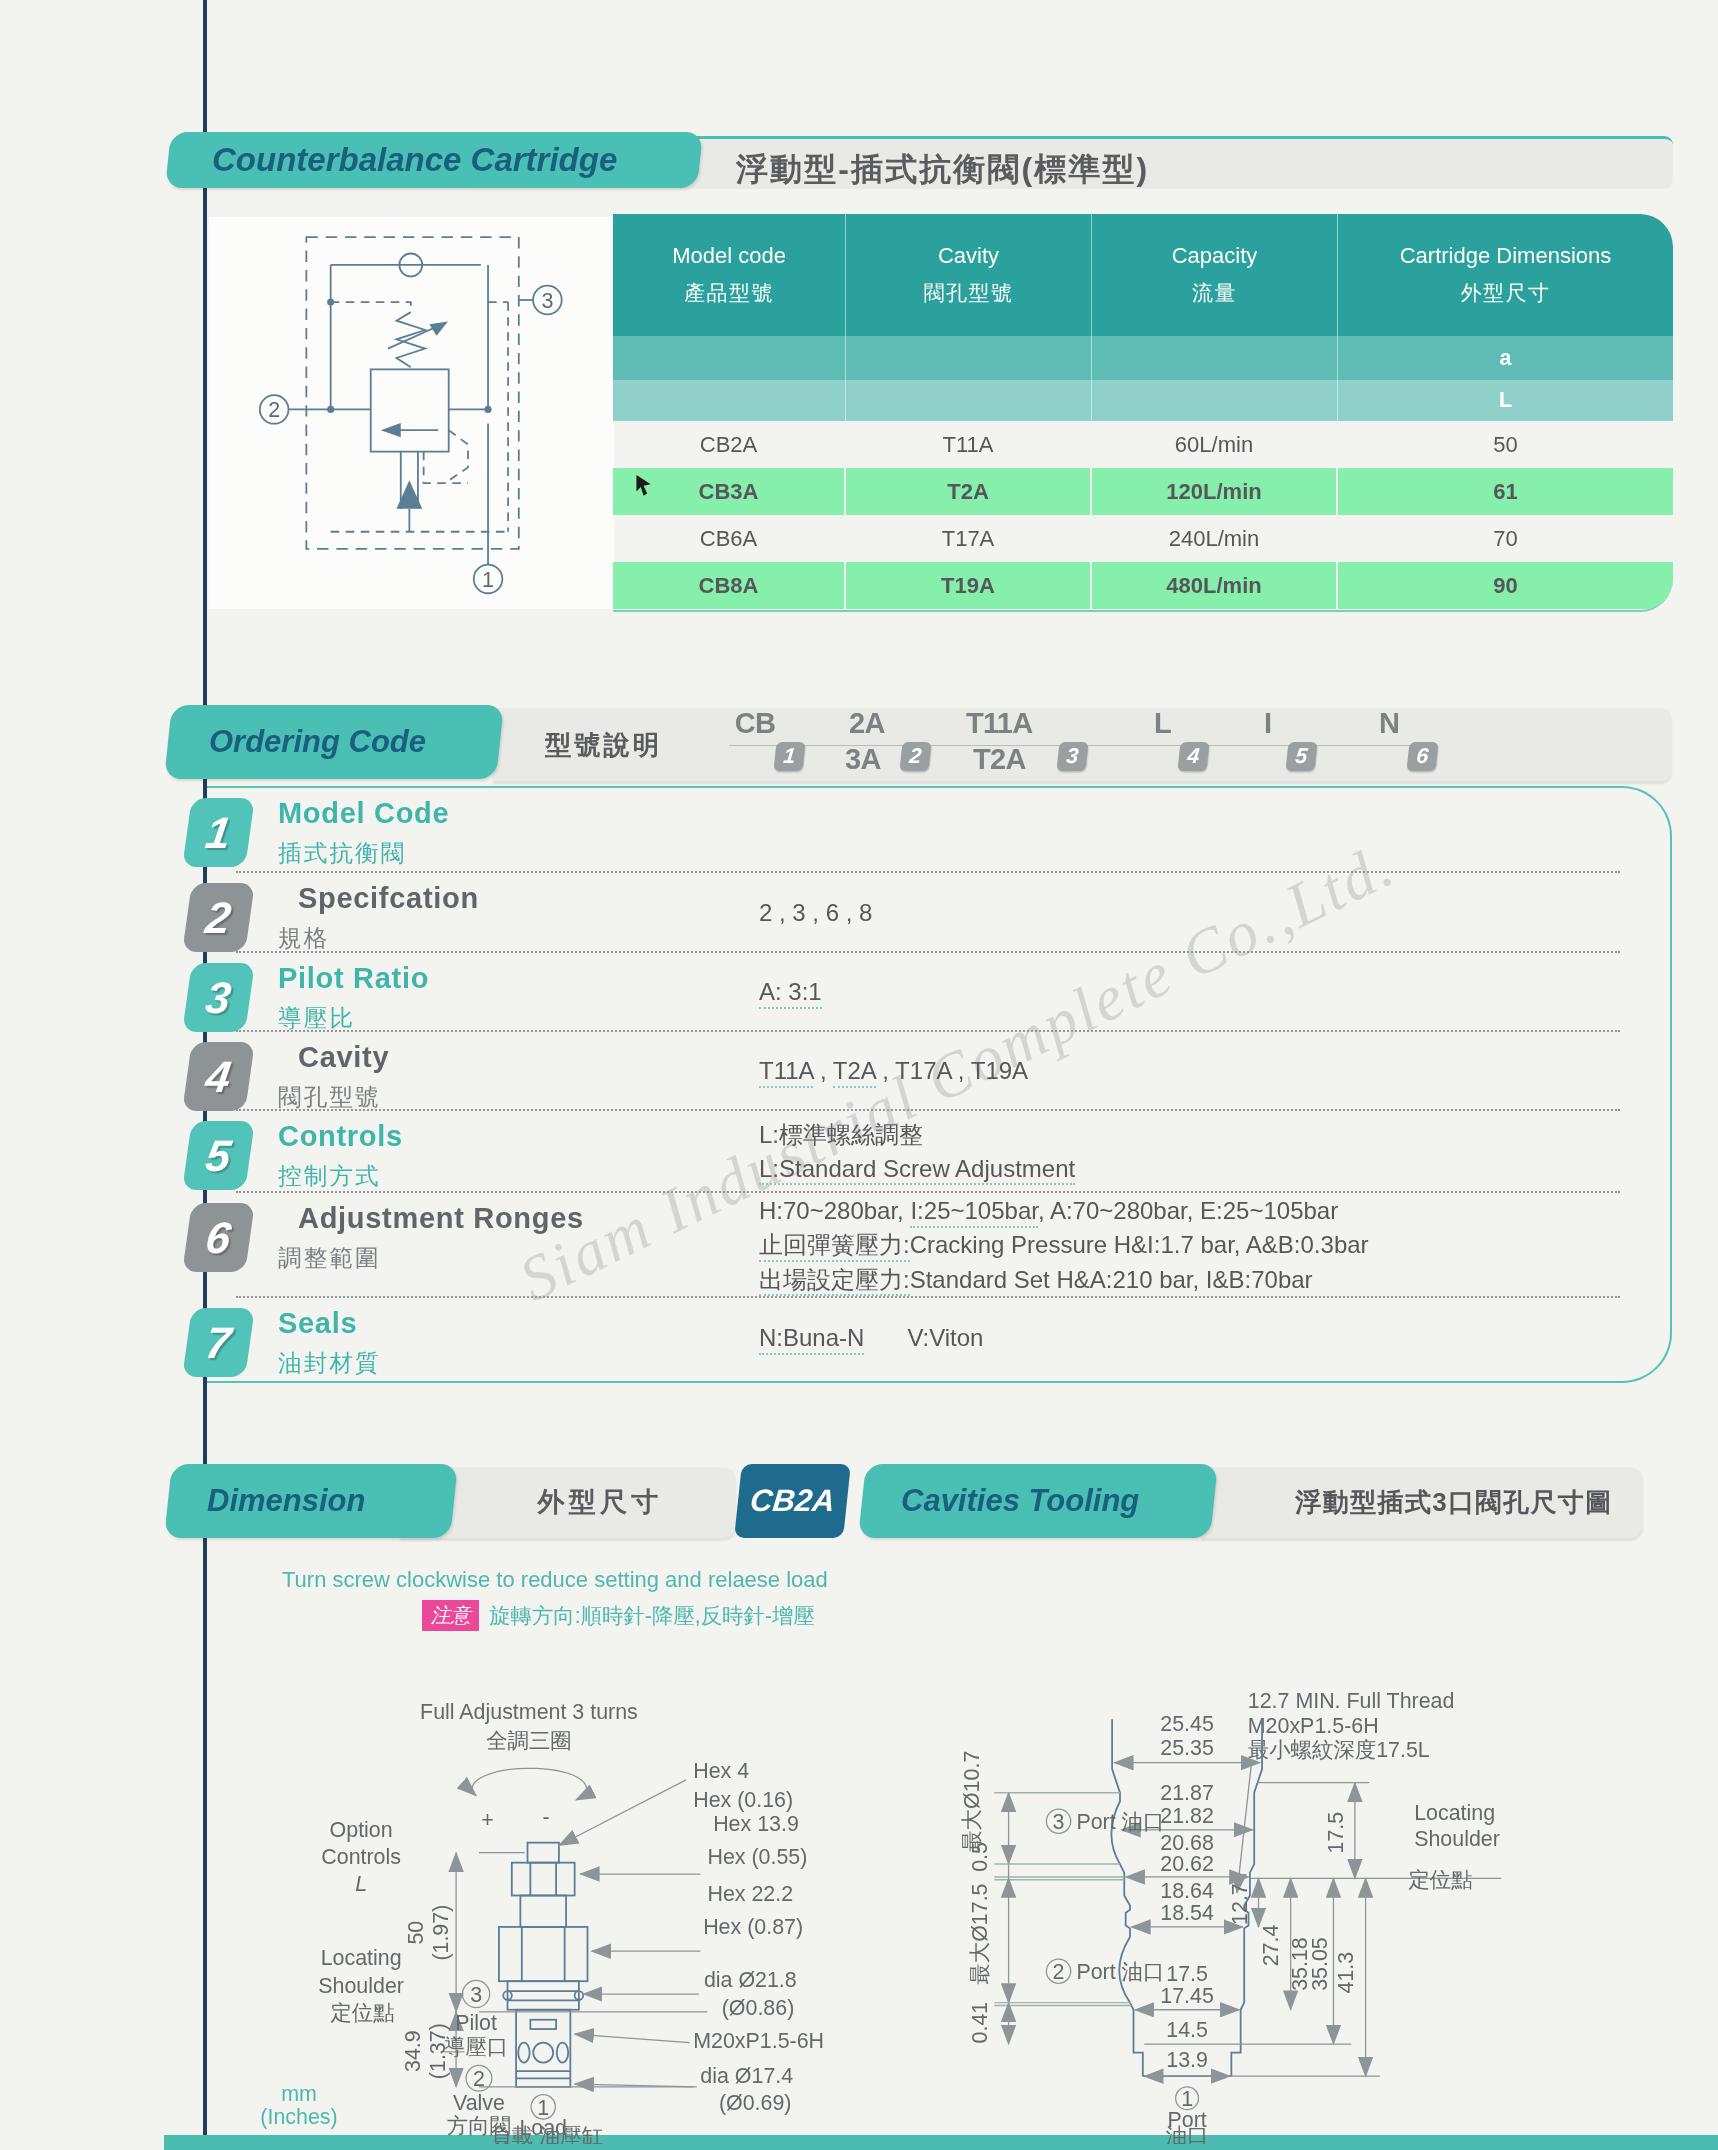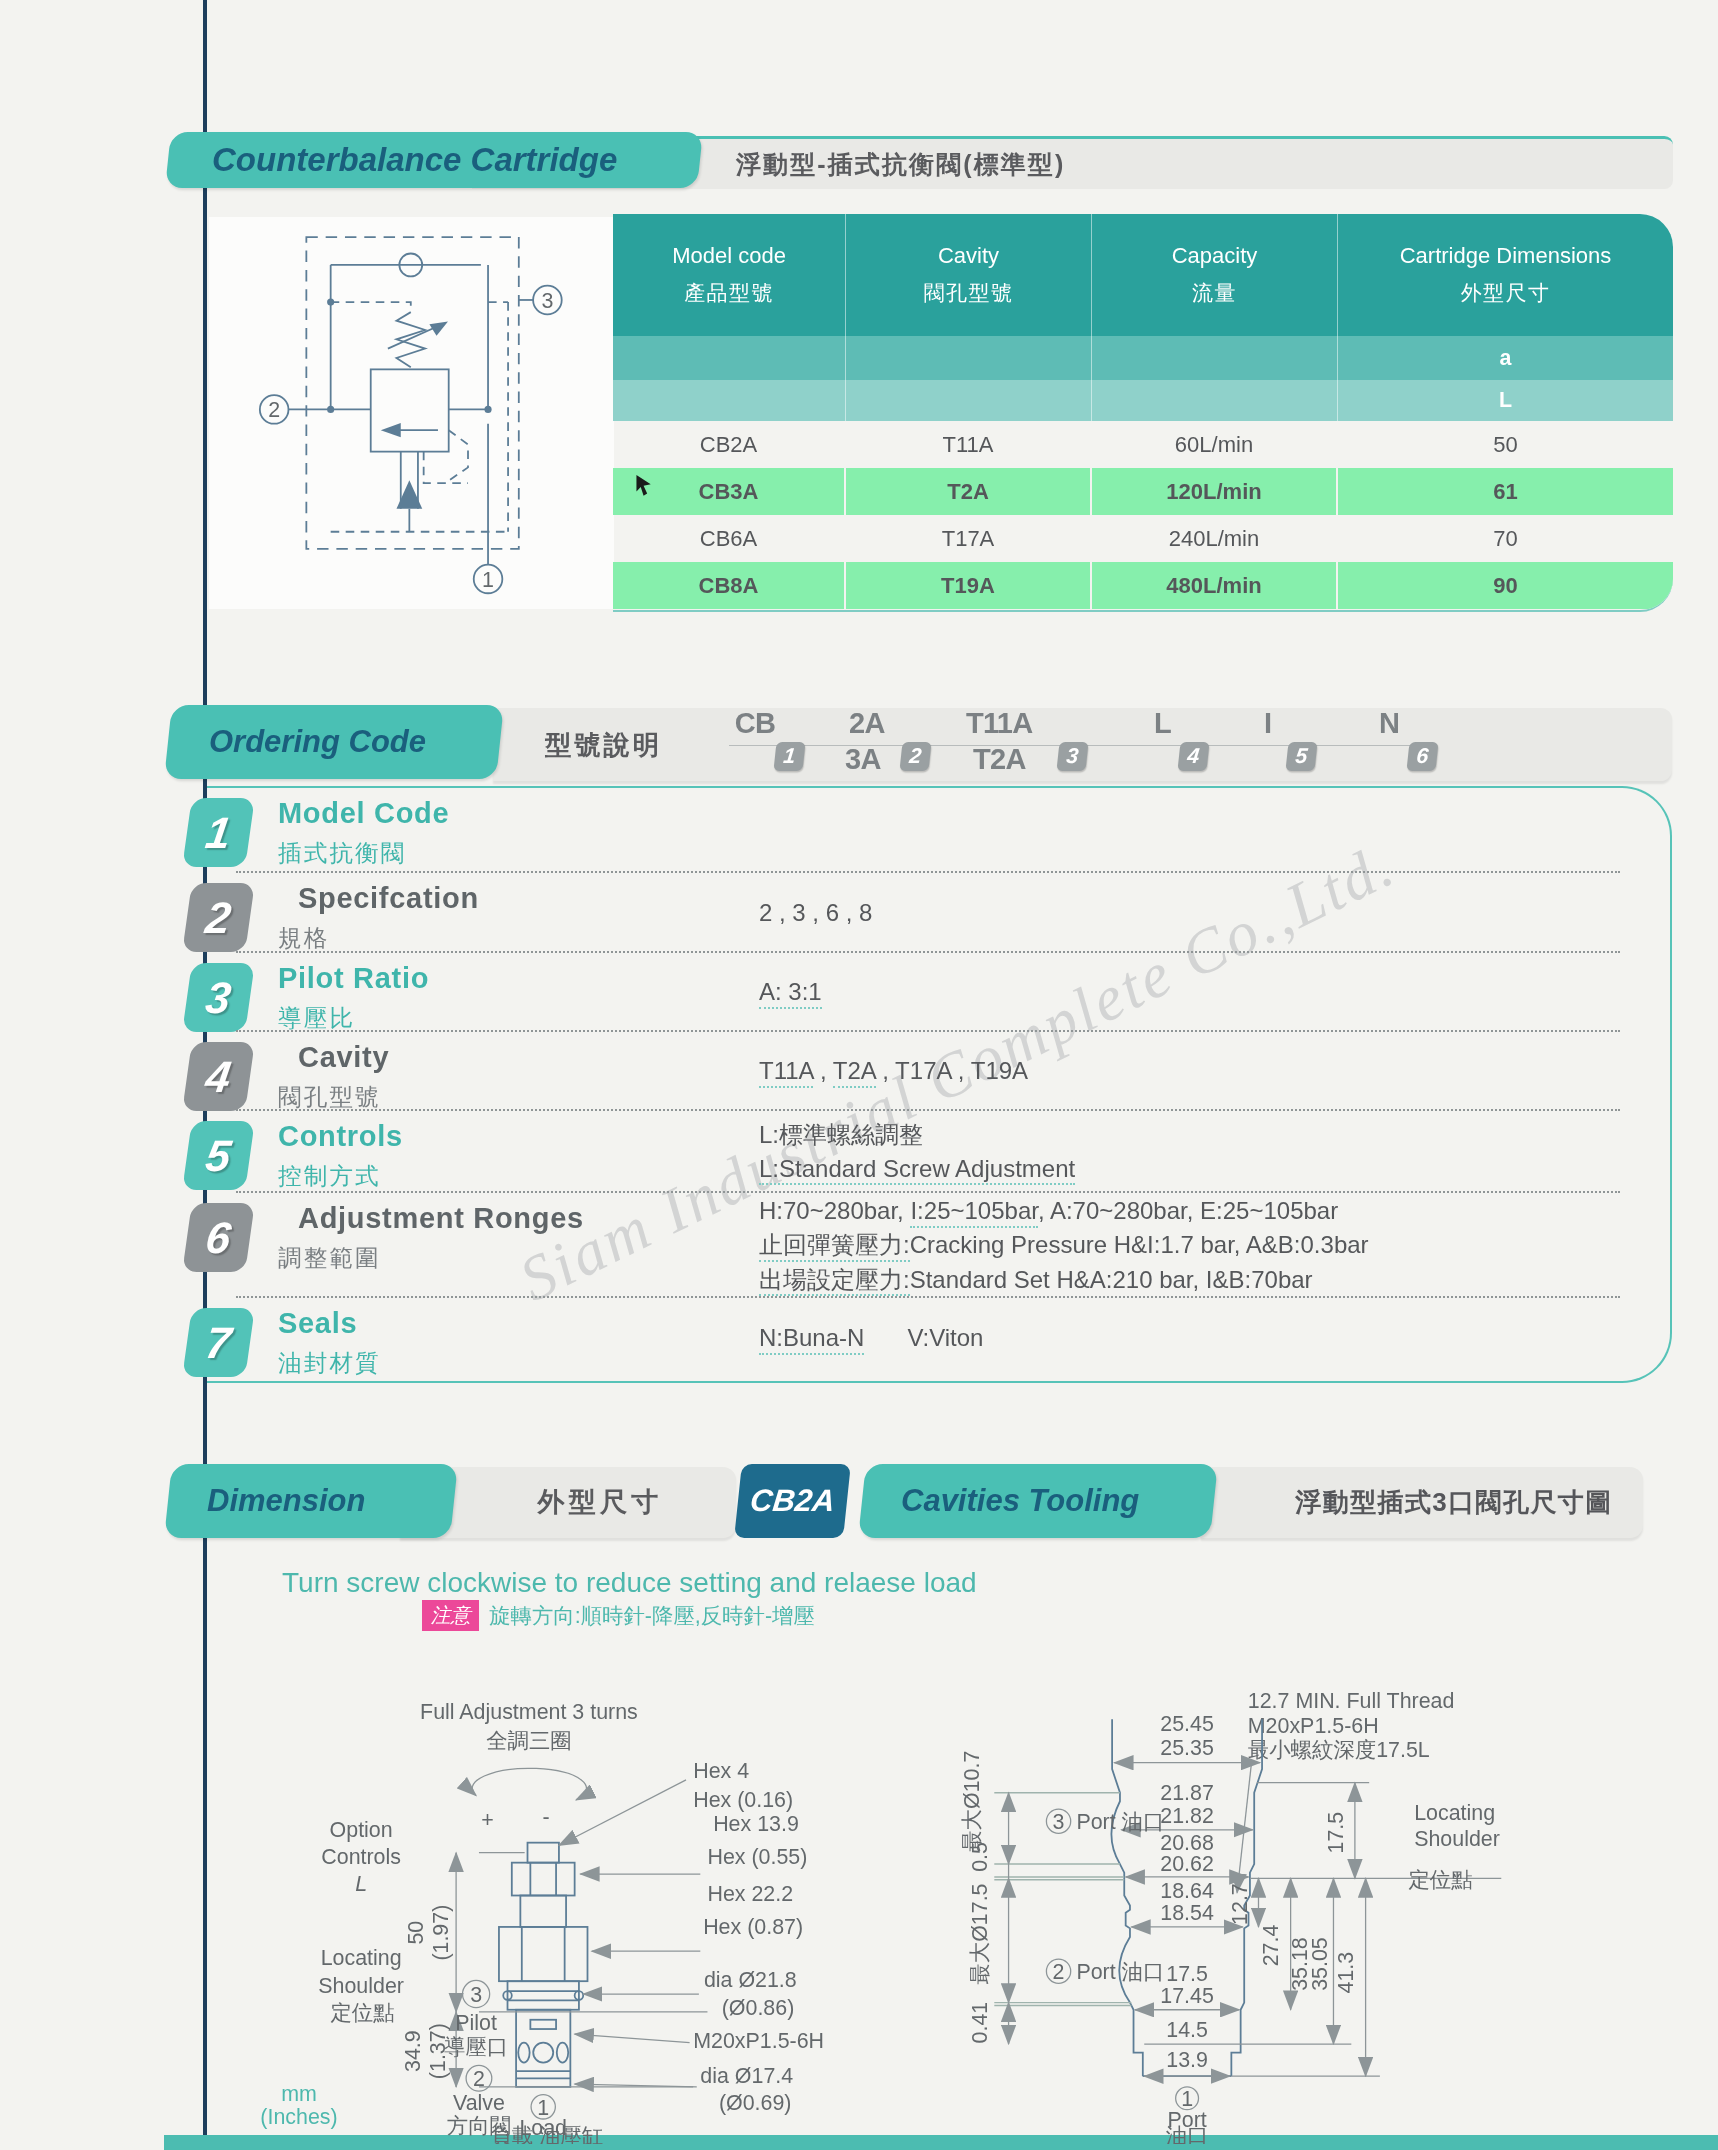--- a/index.html
+++ b/index.html
@@ -5,21 +5,21 @@
   html,body{margin:0;padding:0;background:#e8e8e6;}
   .page{position:relative;width:1718px;height:2151px;background:#f3f3f0;overflow:hidden;
         font-family:"Liberation Sans",sans-serif;color:#55575a;}
   .abs{position:absolute;}
   
   .vrule{left:203px;top:0;width:3.6px;height:2136px;background:#1d3e5c;}
   .bottombar{left:164px;top:2135px;width:1554px;height:15.7px;background:#4cbcb1;}
   
   .titlebar-gray{left:472px;top:136px;width:1201px;height:50px;background:#e9e9e6;
                  border-top:3.6px solid #4ac0b4;border-radius:0 8.6px 8.6px 0;}
-  .titlebar-zh{position:absolute;left:264px;top:8.6px;font-size:25px;color:#5a5b5e;letter-spacing:2.1px;font-weight:bold;}
+  .titlebar-zh{position:absolute;left:264px;top:8.6px;font-size:32px;color:#5a5b5e;letter-spacing:2.1px;font-weight:bold;}
   .pill{background:#4ac0b4;border-radius:17px;transform:skewX(-6deg);box-shadow:1.4px 2.1px 2.9px rgba(0,0,0,.12);}
   .pill-inner{transform:skewX(6deg);display:block;height:100%;}
   .titlebar-teal{left:168px;top:132px;width:532px;height:56px;}
   .title-en{font-size:33px;font-weight:bold;font-style:italic;color:#1a5f7d;line-height:56px;padding-left:44px;}
   
   .schematic{left:209px;top:217px;width:405px;height:392px;background:#fcfcfb;}
   
   .spec-table{left:613px;top:214px;width:1060px;height:396px;border-radius:0 33px 33px 0;
               overflow:hidden;border-bottom:2.9px solid #7fccc4;}
   .t-row{display:grid;grid-template-columns:233px 246px 246px 335px;}
@@ -85,21 +85,21 @@
   .dim-title{font-size:31px;font-weight:bold;font-style:italic;color:#1a5f7d;line-height:74px;padding-left:39px;}
   .cb2a-badge{left:738px;top:1464px;width:109px;height:74px;background:#1e6b8d;border-radius:10px;
               transform:skewX(-6deg);display:flex;align-items:center;justify-content:center;
               color:#fff;font-size:31px;font-weight:bold;font-style:italic;}
   .dim-gray2{left:1201px;top:1467px;width:442px;height:71px;background:#e9e9e6;border-radius:0 13px 13px 0;
              box-shadow:0 2.1px 2.1px rgba(0,0,0,.08);}
   .dim-gray2 span{display:block;text-align:center;font-size:26px;color:#55565a;line-height:71px;
                   letter-spacing:1.4px;font-weight:bold;padding-left:64px;}
   .dim-teal2{left:862px;top:1464px;width:352px;height:74px;}
   
-  .note1{left:282px;top:1567px;font-size:28px;color:#4db8ad;}
+  .note1{left:282px;top:1567px;font-size:22px;color:#4db8ad;}
   .note2{left:422px;top:1600px;font-size:21.4px;color:#4db8ad;display:flex;align-items:center;gap:10px;}
   .note-badge{background:#ec4899;color:#fff;font-size:20px;padding:2.1px 8.6px;font-style:italic;}
   
   svg text{font-family:"Liberation Sans",sans-serif;fill:#63686b;font-size:30px;}
   svg .part{stroke:#5c7d96;stroke-width:2.5;fill:none;}
   svg .partf{fill:#5c7d96;stroke:none;}
   svg .dim{stroke:#8d9598;stroke-width:1.8;fill:none;}
   svg .dbl{stroke:#9fb3ad;stroke-width:2;fill:none;}
   svg .teal-t{fill:#4db8ad;}
 </style>

